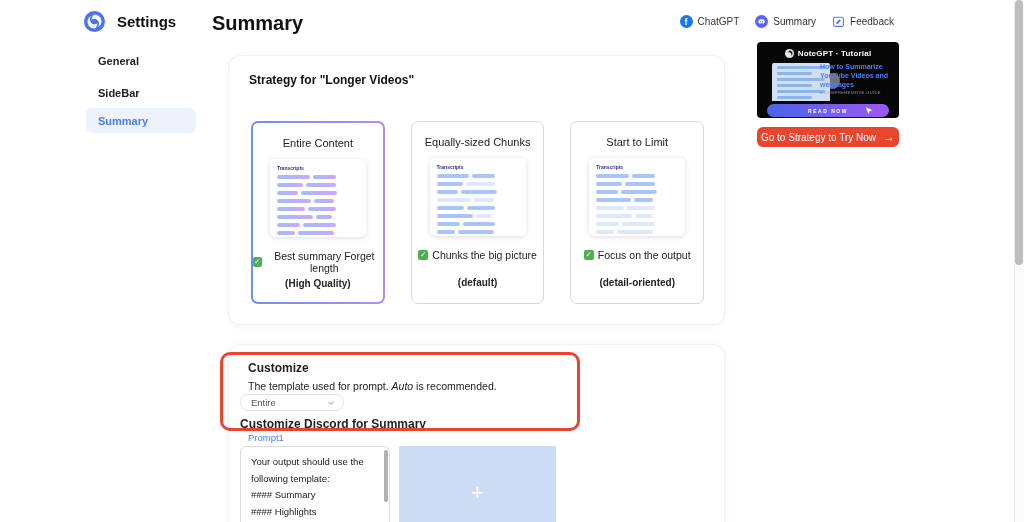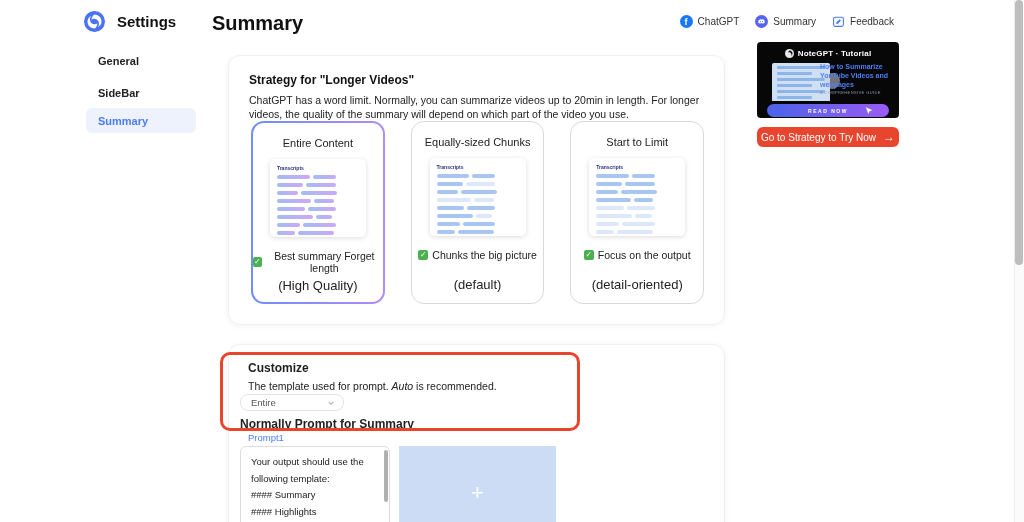--- a/index.html
+++ b/index.html
@@ -52,38 +52,38 @@
   .panel { background:#fff; border:1px solid #f0f0f0; border-radius:12px;
     box-shadow:0 1px 6px rgba(0,0,0,.05); }
   .panel-1 { left:228px; top:55px; width:497px; height:270px; padding:17px 20px; }
   .panel-2 { left:228px; top:344px; width:497px; height:260px; padding:18px 12px 0 12px; }
 
   .section-heading { font-size:12px; font-weight:bold; color:#111; }
   .section-desc { margin-top:6px; font-size:10.5px; line-height:1.35; color:#222; width:470px; }
 
   
   .cards-row { position:absolute; left:22px; top:65px; width:453px; display:flex; gap:26px; }
-  .strat-card { width:146px; height:183px; border:1px solid #d9d9d9; border-radius:13px;
+  .strat-card { width:146px; height:183px; border:1px solid #d9d9d9; border-radius:7px;
     background:#fff; text-align:center; cursor:pointer; position:relative; }
   .strat-card.selected { border:2px solid transparent;
     background:linear-gradient(#fff,#fff) padding-box, linear-gradient(90deg,#6f8ef8,#b08cf8) border-box; }
   .card-title { margin-top:14px; font-size:11px; color:#222; }
   .illus { margin:10px auto 0 auto; width:96px; height:78px; background:#fff; border-radius:5px;
     box-shadow:0 1px 5px rgba(0,0,0,.14); padding:6px 7px 5px 7px; text-align:left; }
   .illus-label { font-size:5px; font-weight:bold; color:#2d2f7f; }
   .bar-row { display:flex; gap:3px; margin-top:4px; height:4px; }
   .bar { height:4px; border-radius:2px; }
   .bar-grad { background:linear-gradient(90deg,#a3bcf4,#cba9f4); }
   .bar-solid { background:#a9c6f2; }
   .bar-light { background:#dde8fa; }
   .benefit-row { position:absolute; left:0; right:0; top:127px; display:flex; align-items:center;
     justify-content:center; gap:4px; font-size:10.5px; color:#222; }
   .check-box { width:10px; height:10px; border-radius:2px; background:#4caf50; color:#fff;
     font-size:8px; line-height:10px; text-align:center; display:inline-block; }
-  .quality-label { position:absolute; left:0; right:0; top:155px; font-size:13px; color:#222; }
+  .quality-label { position:absolute; left:0; right:0; top:155px; font-size:10px; color:#222;font-weight:bold; }
 
   
   .red-annotation { left:220px; top:352px; width:360px; height:79px; border:3px solid #e8452f;
     border-radius:10px; pointer-events:none; z-index:5; }
   .lang-heading { left:248px; top:361px; font-size:12px; font-weight:bold; }
   .lang-desc { left:248px; top:380px; font-size:10.5px; color:#222; }
   .lang-select { left:240px; top:394px; width:104px; height:17px; border:1px solid #e3e3e3;
     border-radius:8px; background:#fff; display:flex; align-items:center; justify-content:space-between;
     padding:0 8px 0 10px; font-size:9.5px; color:#555; cursor:pointer; }
   .customize-heading { left:240px; top:417px; font-size:12px; font-weight:bold; }
@@ -175,21 +175,20 @@
     </svg>
   </div>
 </div>
 <button class="abs yt-button">
   <span>Go to Strategy to Try Now</span>
   <span class="yt-arrow">→</span>
 </button>
 
 <div class="abs panel panel-1">
   <div class="section-heading">Strategy for "Longer Videos"</div>
-  <div class="section-desc">ChatGPT has a word limit. Normally, you can summarize videos up to 20min in length. For longer videos, the quality of the summary will depend on which part of the video you use.</div>
 
   <div class="cards-row">
 
     <div class="strat-card selected">
       <div class="card-title">Entire Content</div>
       <div class="illus">
         <div class="illus-label">Transcripts</div>
         <div>
             <div class="bar-row">
               <div class="bar bar-grad" style="width: 40%;"></div>
@@ -332,21 +331,21 @@
 <div class="abs lang-heading">Customize</div>
 <div class="abs lang-desc"><span>The template used for prompt. </span><em>Auto</em><span> is recommended.</span></div>
 
 <div class="abs lang-select">
   <span>Entire</span>
   <svg width="8" height="8" viewBox="0 0 10 10">
     <path d="M2 3.5l3 3 3-3" fill="none" stroke="#b8b8b8" stroke-width="1.4"></path>
   </svg>
 </div>
 
-<div class="abs customize-heading">Normally Prompt for Summary</div>
+<div class="abs customize-heading">Customize Discord for Summary</div>
 <div class="abs prompt-tab">Prompt1</div>
 
 <div class="abs prompt-box">Your output should use the following template:
 #### Summary
 #### Highlights
 - [Emoji] Bulletpoint
 
 Your task is to summarize the text I</div>
 <div class="abs prompt-scroll-thumb"></div>
 

